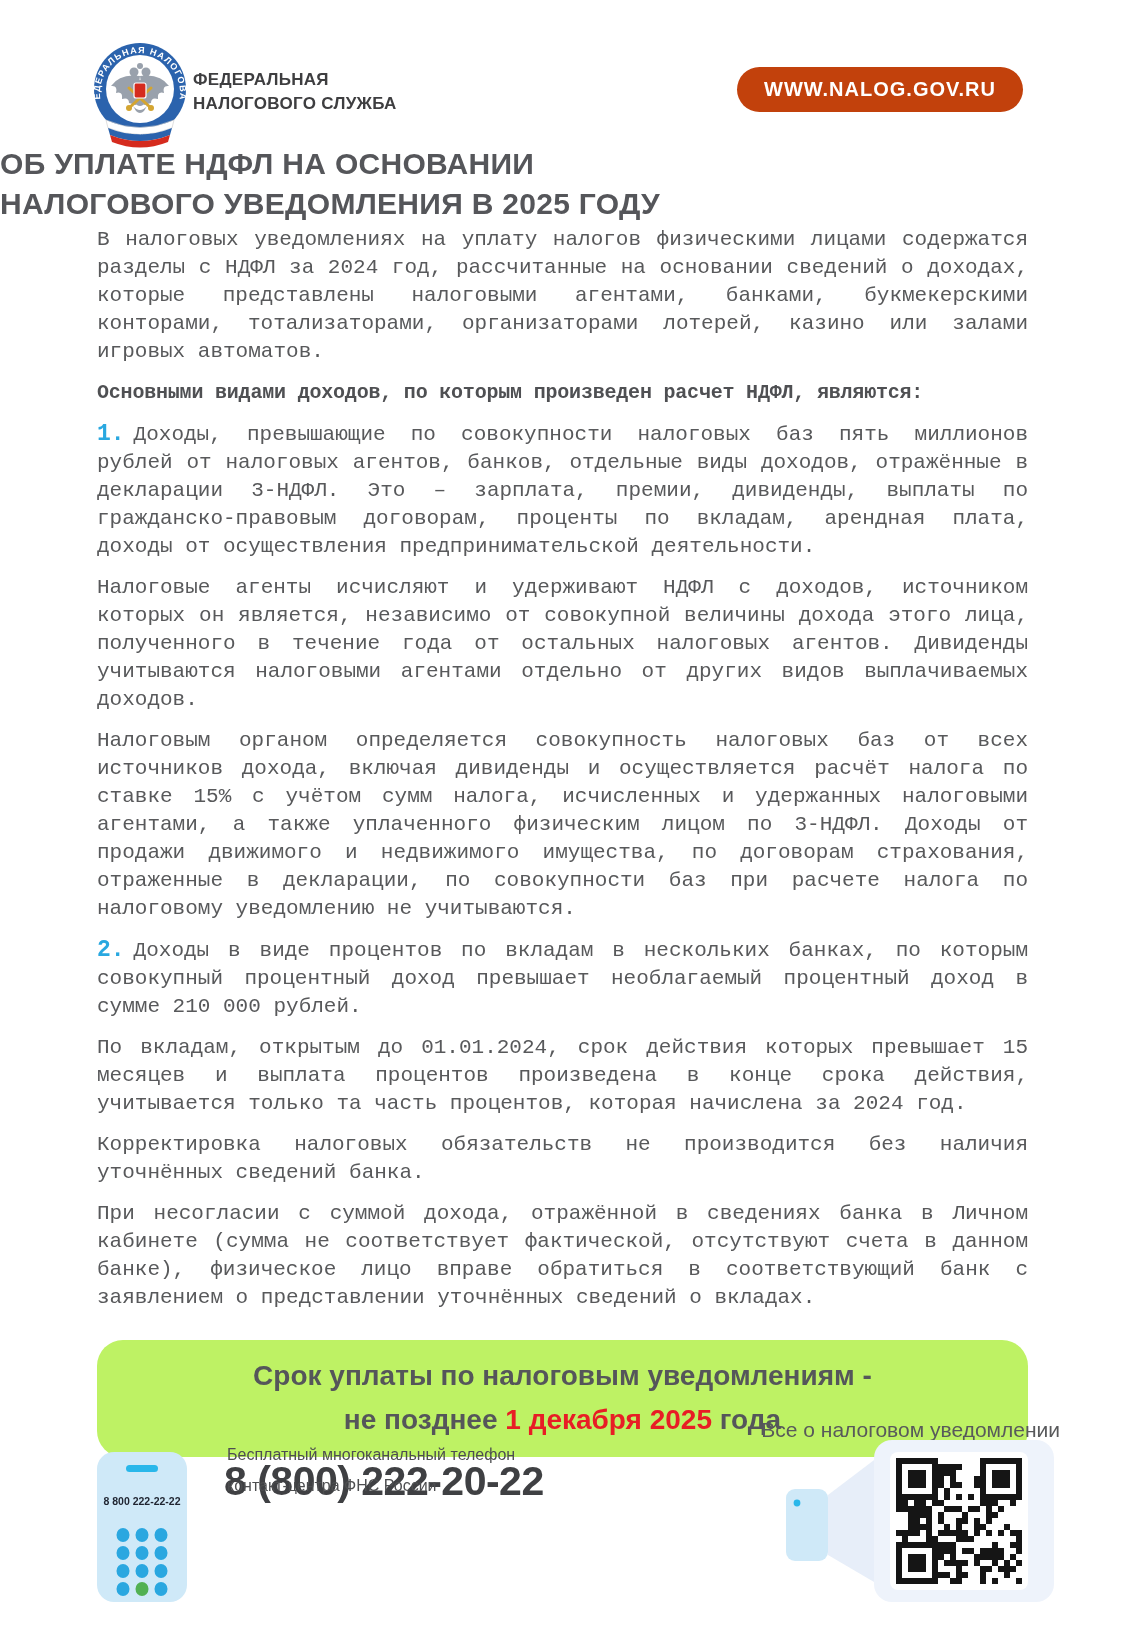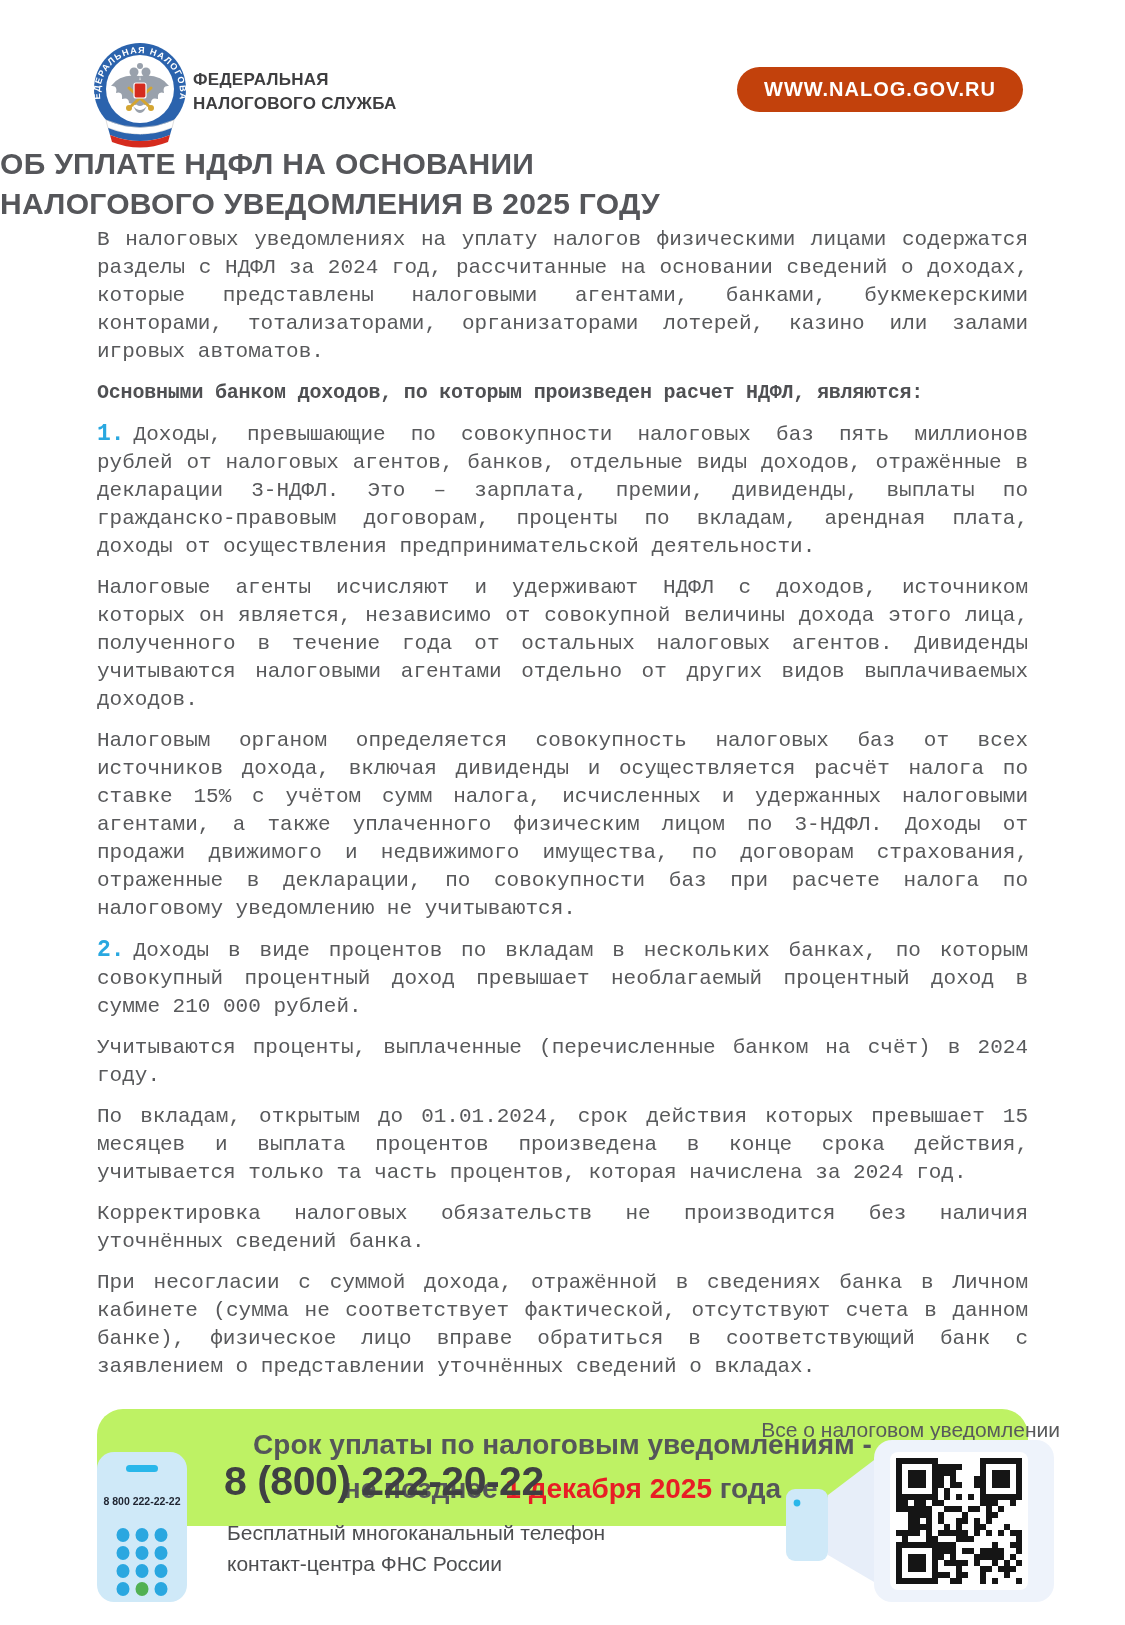--- a/index.html
+++ b/index.html
@@ -47,22 +47,22 @@
   .deadline-line + .deadline-line { margin-top:11px; }
   .red { color:#e81d25; }
 
   
   .phone-icon-svg { position:absolute; left:97px; top:1452px; }
   .phone-number {
     position:absolute; left:224px; top:1458px;
     font-size:41px; font-weight:bold; color:#3f4043; letter-spacing:-0.5px;
   }
   .phone-desc {
-    position:absolute; left:227px; top:1517px;
-    font-size:21px; line-height:31px; color:#4d4e50; text-align:left;
+    position:absolute; left:227px; top:1439px;
+    font-size:16px; line-height:31px; color:#4d4e50; text-align:left;
   }
   .qr-caption { position:absolute; top:1418px; right:65px; font-size:21px; color:#58595b; }
   .qr-graphic { position:absolute; left:778px; top:1437px; }
 </style>
 </head>
 <body>
 
 <div class="page">
 
   <svg class="emblem" viewBox="0 0 112 114" aria-hidden="true">
@@ -112,32 +112,31 @@
     <span>WWW.NALOG.GOV.RU</span>
   </div>
 
   <div class="title">
     <div>ОБ УПЛАТЕ НДФЛ НА ОСНОВАНИИ</div>
     <div>НАЛОГОВОГО УВЕДОМЛЕНИЯ В 2025 ГОДУ</div>
   </div>
 
   <div class="main">
     <p>В налоговых уведомлениях на уплату налогов физическими лицами содержатся разделы с НДФЛ за 2024 год, рассчитанные на основании сведений о доходах, которые представлены налоговыми агентами, банками, букмекерскими конторами, тотализаторами, организаторами лотерей, казино или залами игровых автоматов.</p>
-    <p class="list-heading">Основными банком доходов, по которым произведен расчет НДФЛ, являются:</p>
+    <p class="list-heading">Основными видами доходов, по которым произведен расчет НДФЛ, являются:</p>
 
     <p>
       <span class="num">1.</span><span>Доходы, превышающие по совокупности налоговых баз пять миллионов рублей от налоговых агентов, банков, отдельные виды доходов, отражённые в декларации 3-НДФЛ. Это – зарплата, премии, дивиденды, выплаты по гражданско-правовым договорам, проценты по вкладам, арендная плата, доходы от осуществления предпринимательской деятельности.</span>
     </p>
     <p>Налоговые агенты исчисляют и удерживают НДФЛ с доходов, источником которых он является, независимо от совокупной величины дохода этого лица, полученного в течение года от остальных налоговых агентов. Дивиденды учитываются налоговыми агентами отдельно от других видов выплачиваемых доходов.</p>
     <p>Налоговым органом определяется совокупность налоговых баз от всех источников дохода, включая дивиденды и осуществляется расчёт налога по ставке 15% с учётом сумм налога, исчисленных и удержанных налоговыми агентами, а также уплаченного физическим лицом по 3-НДФЛ. Доходы от продажи движимого и недвижимого имущества, по договорам страхования, отраженные в декларации, по совокупности баз при расчете налога по налоговому уведомлению не учитываются.</p>
 
     <p>
       <span class="num">2.</span><span>Доходы в виде процентов по вкладам в нескольких банках, по которым совокупный процентный доход превышает необлагаемый процентный доход в сумме 210 000 рублей.</span>
     </p>
-    <p>Учитываются проценты, выплаченные (перечисленные банком на счёт) в 2024 году.</p>
     <p>По вкладам, открытым до 01.01.2024, срок действия которых превышает 15 месяцев и выплата процентов произведена в конце срока действия, учитывается только та часть процентов, которая начислена за 2024 год.</p>
     <p>Корректировка налоговых обязательств не производится без наличия уточнённых сведений банка.</p>
     <p>При несогласии с суммой дохода, отражённой в сведениях банка в Личном кабинете (сумма не соответствует фактической, отсутствуют счета в данном банке), физическое лицо вправе обратиться в соответствующий банк с заявлением о представлении уточнённых сведений о вкладах.</p>
 
     <div class="deadline-box">
       <div class="deadline-line">Срок уплаты по налоговым уведомлениям -</div>
       <div class="deadline-line"><span>не позднее </span><span class="red">1 декабря 2025</span><span> года</span></div>
     </div>
   </div>
 

